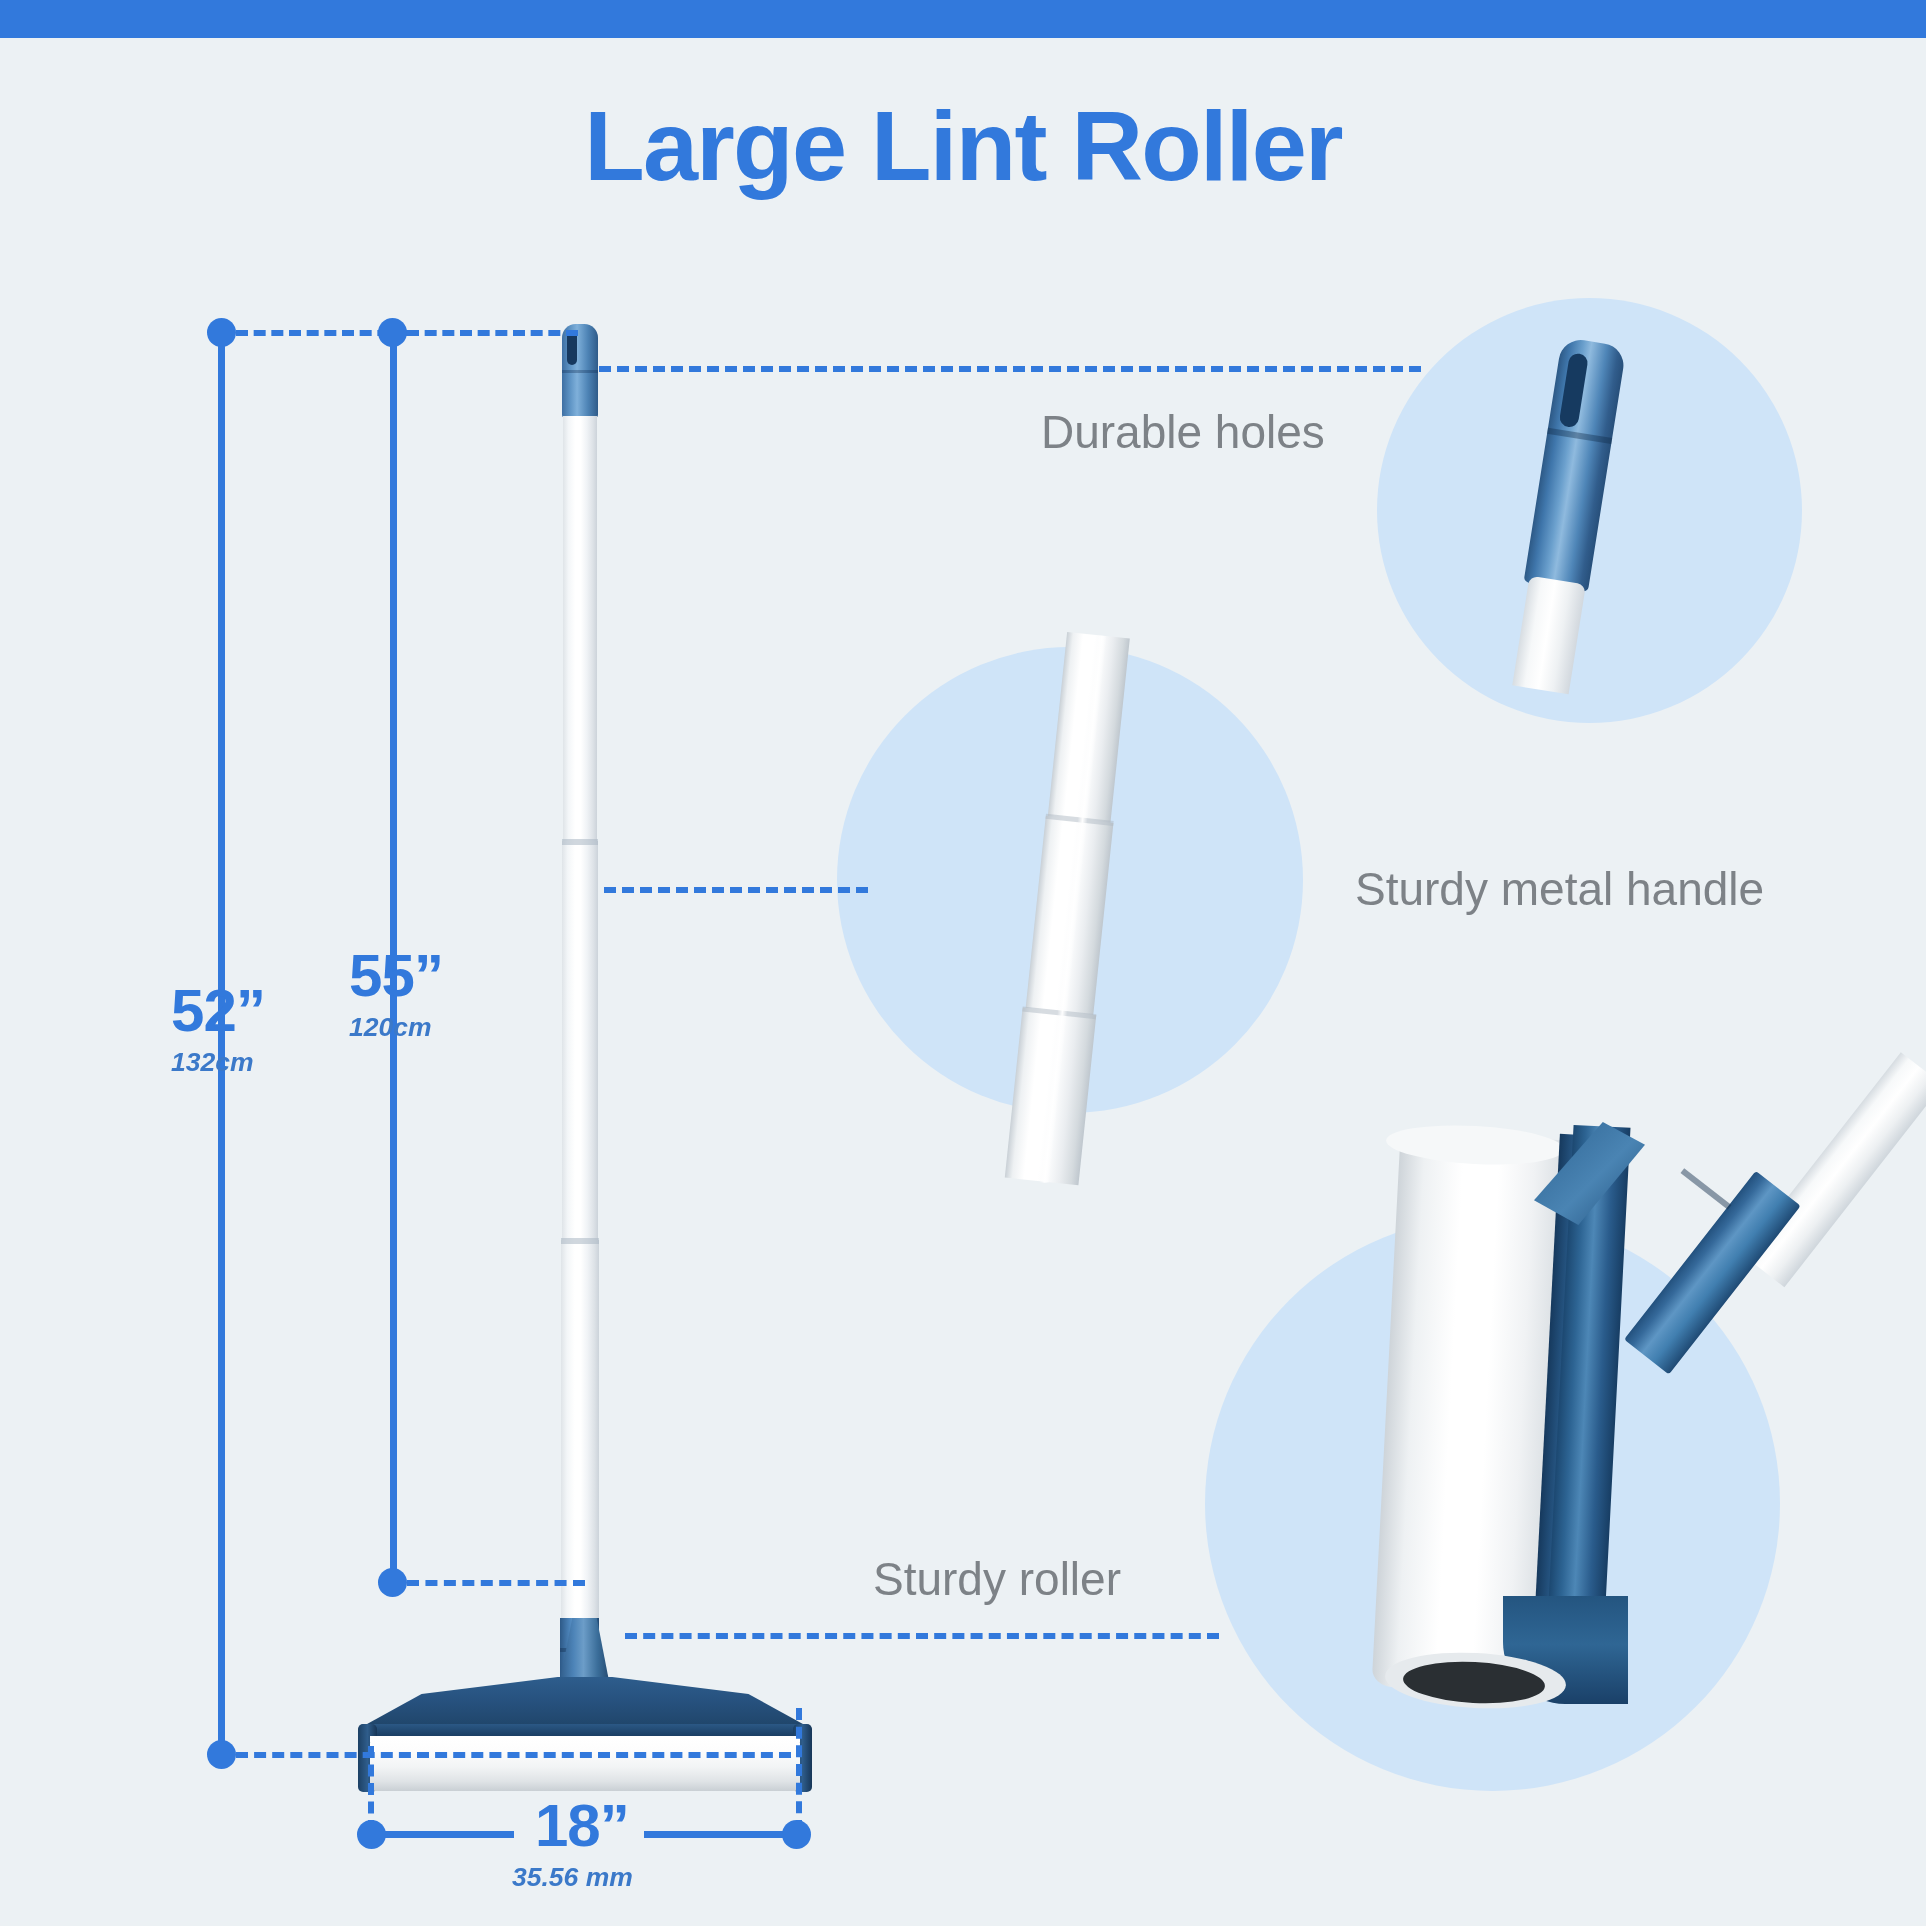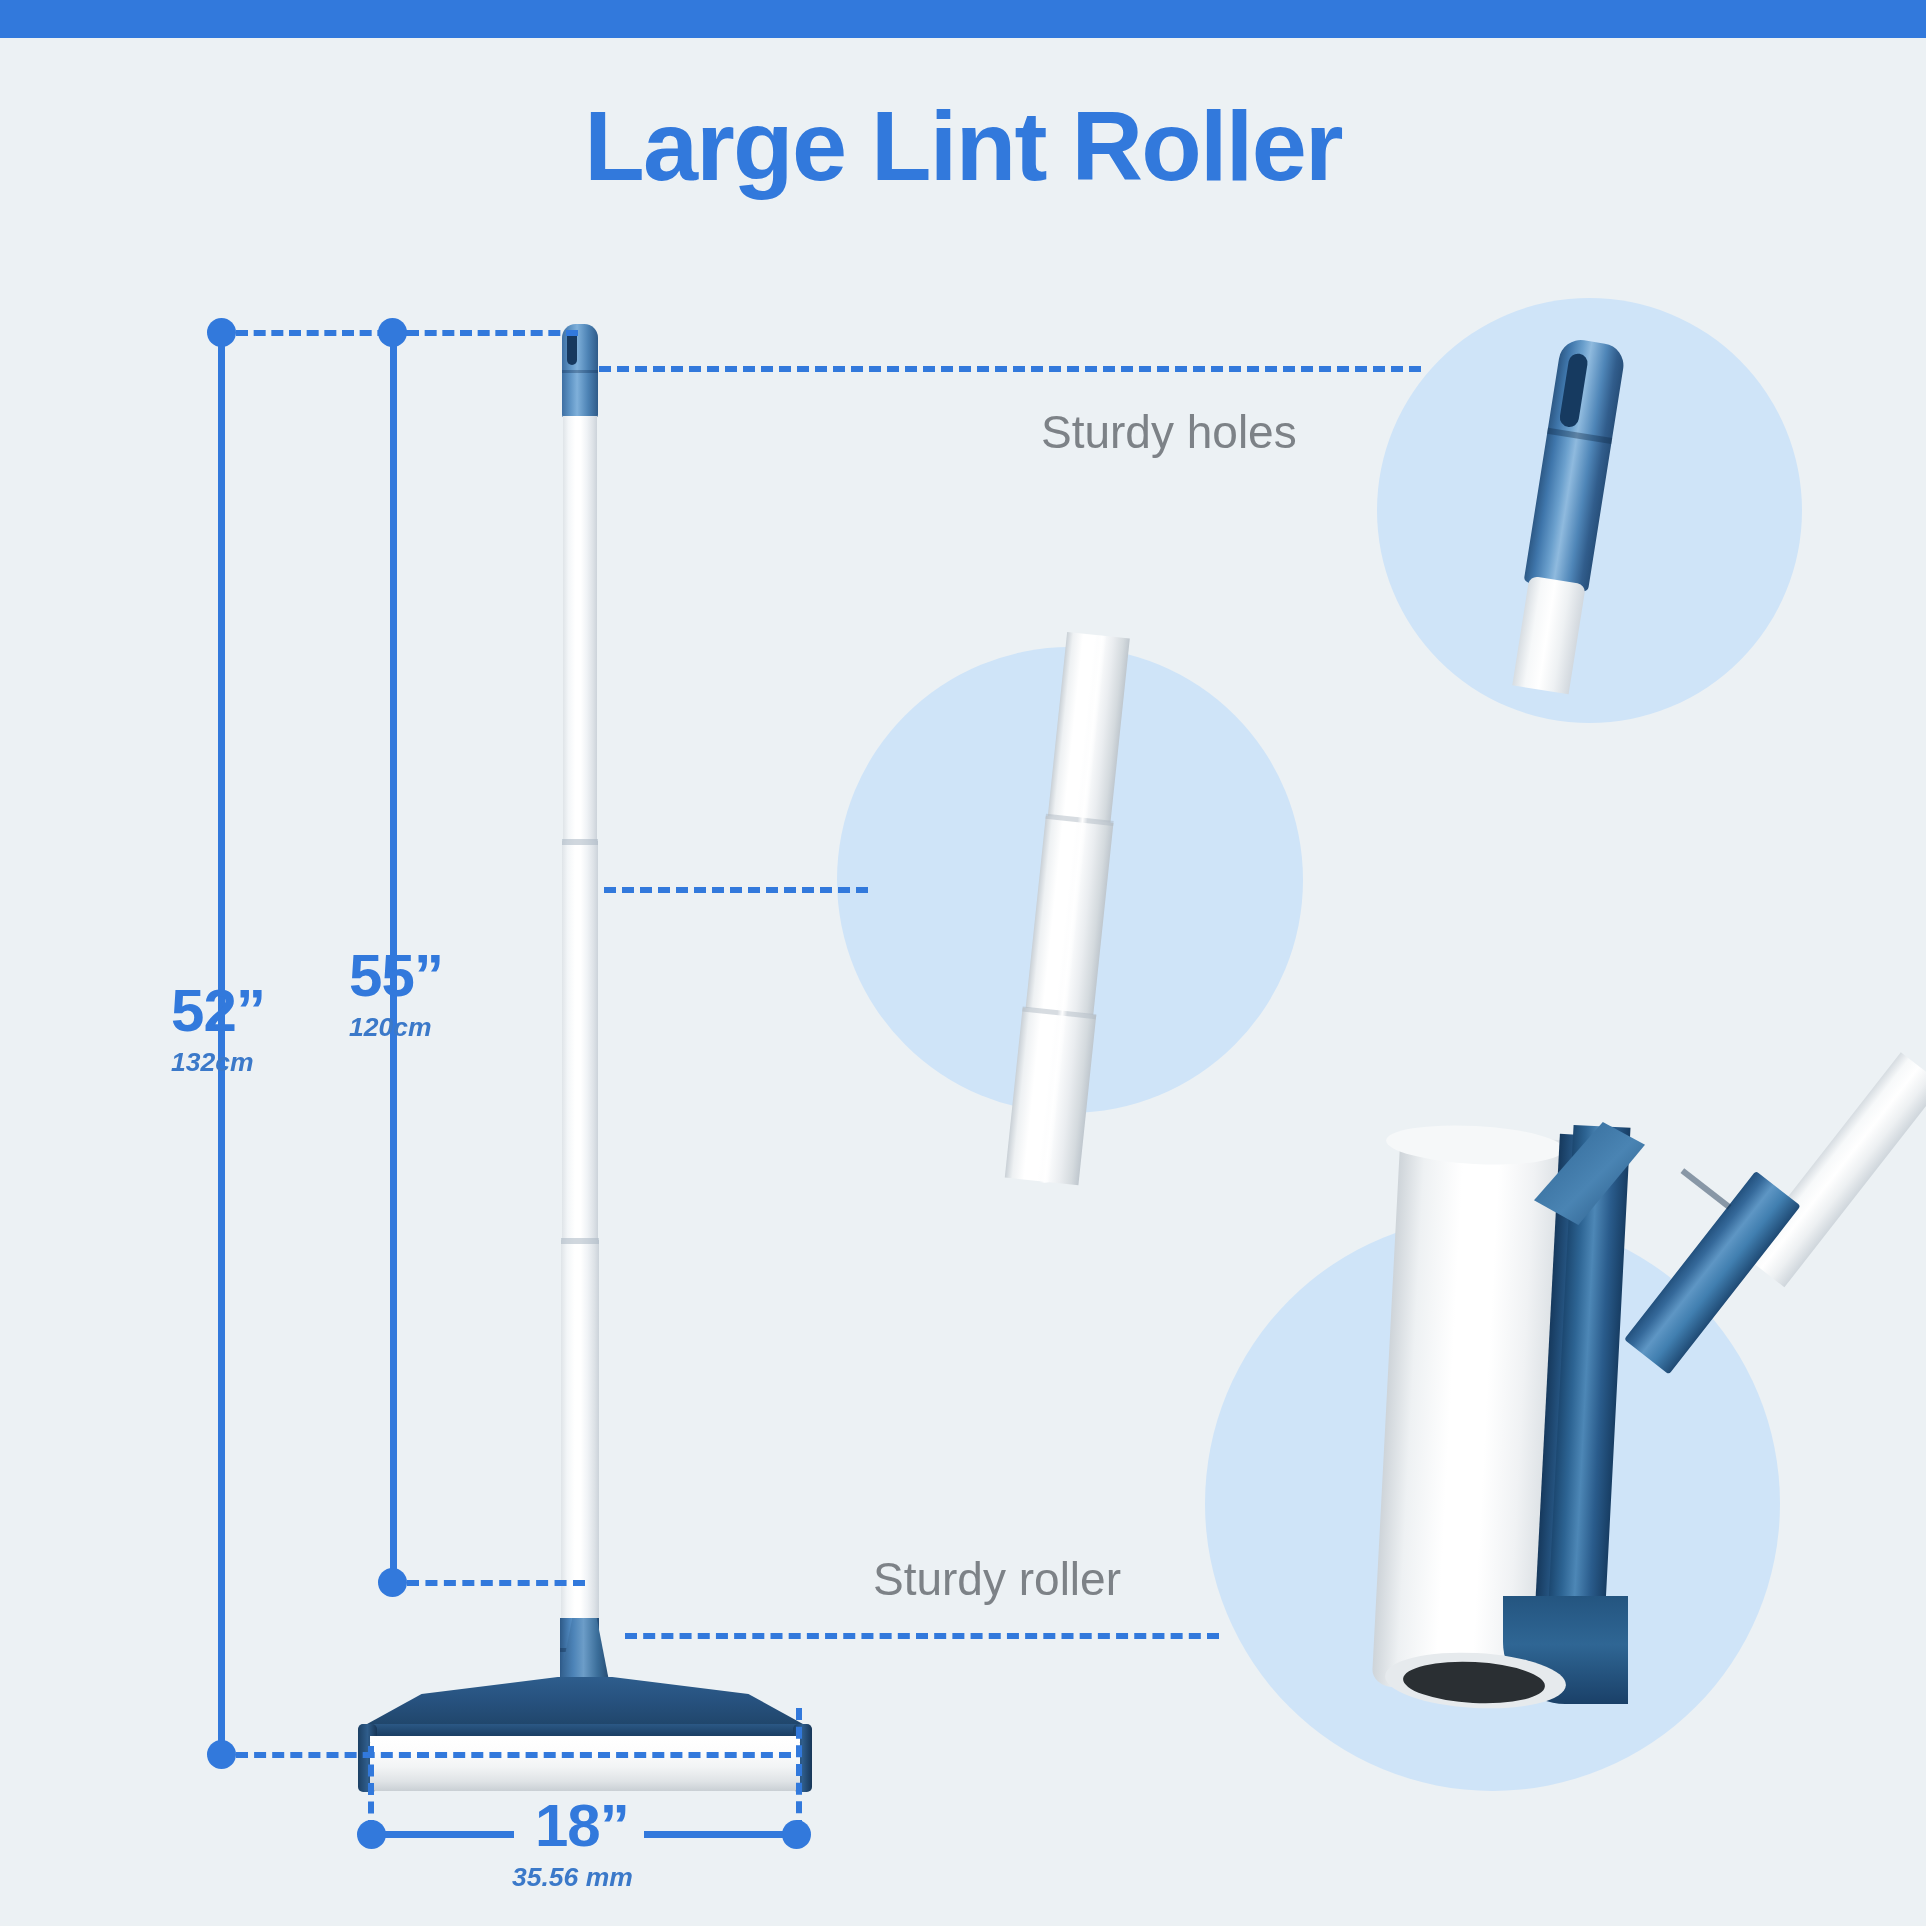--- a/index.html
+++ b/index.html
@@ -504,21 +504,22 @@
   <div class="dim-hline" style="left:384px; top:1831px; width:130px;"></div>
   <div class="dim-hline" style="left:644px; top:1831px; width:142px;"></div>
   <div class="dim-dot" style="left:782px; top:1820px;"></div>
 
   <div class="dim-label" style="left:531px; top:1796px; text-align:center;">
     <div class="dim-primary">18”</div>
     <div class="dim-secondary" style="margin-left:-19px;">35.56 mm</div>
   </div>
 
   <div class="leader" style="left:599px; top:366px; width:822px;"></div>
-  <div class="callout" style="left:1041px; top:409px;">Sturdy holes</div>
+  <div class="callout" style="left:1041px; top:409px;">Durable holes</div>
 
   <div class="leader" style="left:604px; top:887px; width:264px;"></div>
+  <div class="callout" style="left:1355px; top:866px;">Sturdy metal handle</div>
 
   <div class="leader" style="left:625px; top:1633px; width:594px;"></div>
   <div class="callout" style="left:873px; top:1556px;">Sturdy roller</div>
 
 </div>
 
 
 </body></html>

